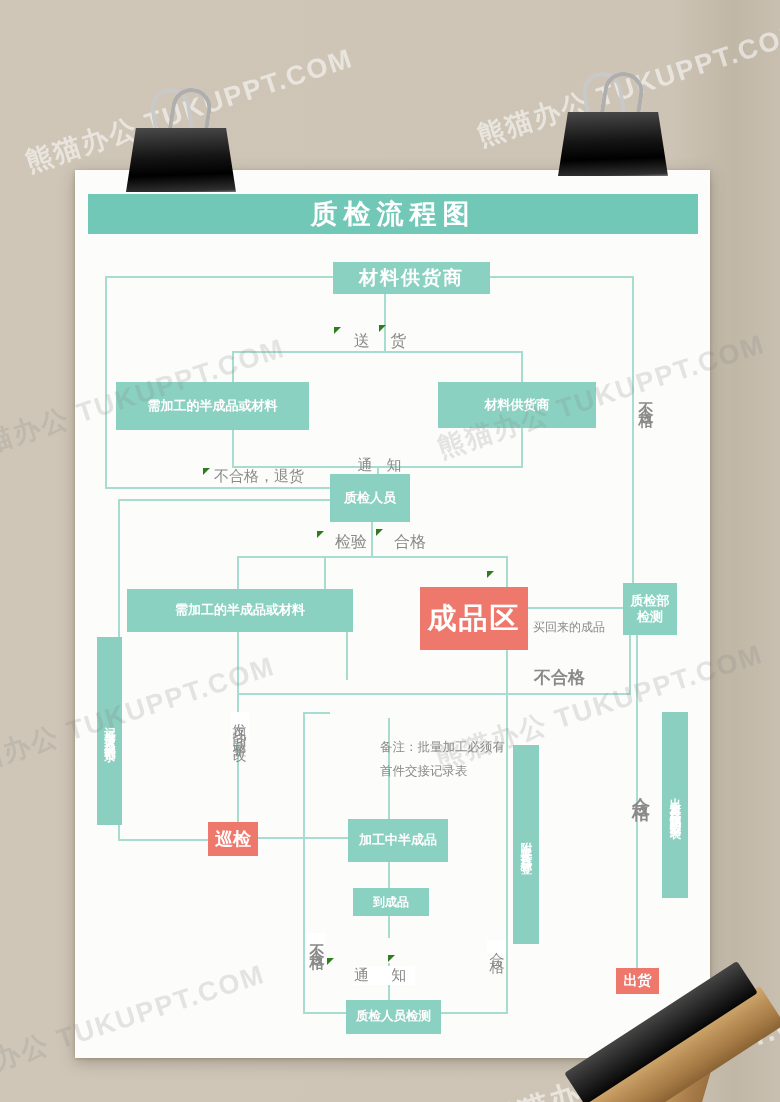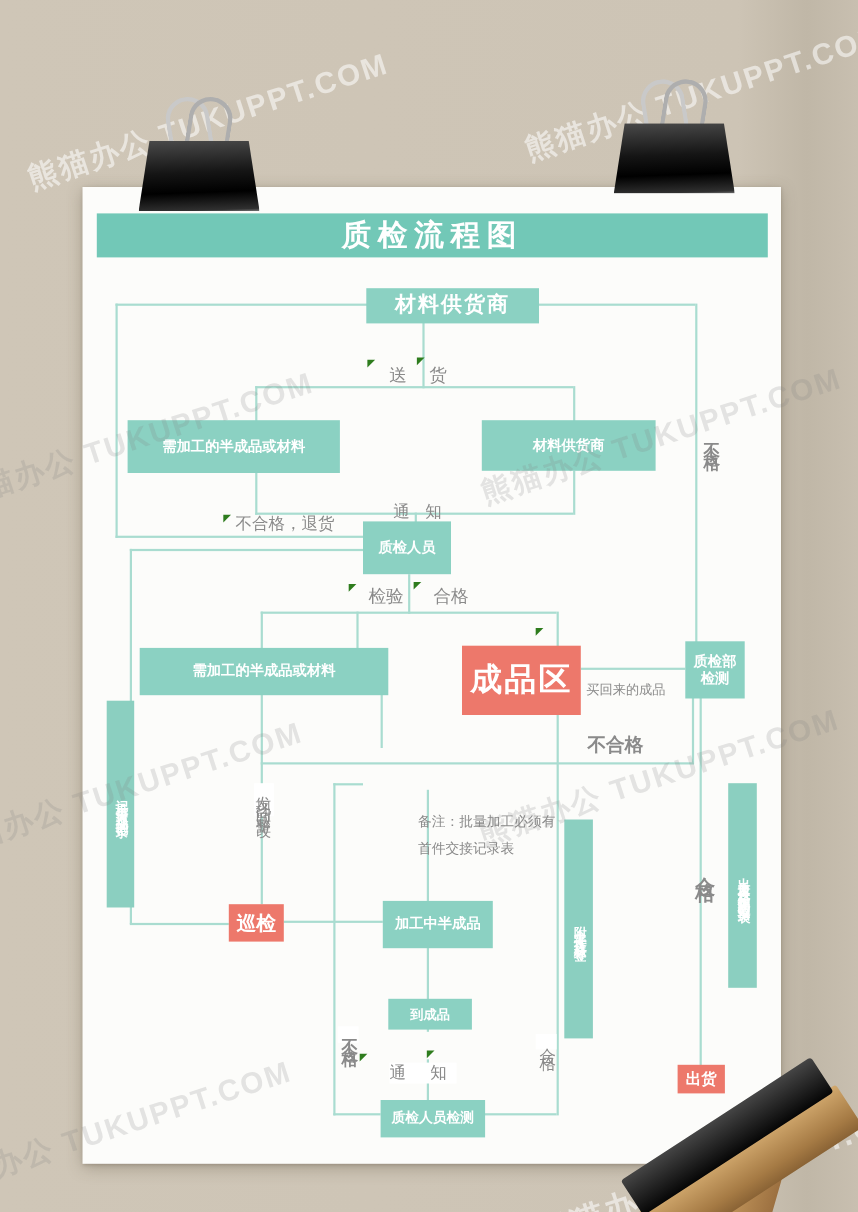--- a/index.html
+++ b/index.html
@@ -125,21 +125,21 @@
     </div>
   <div class="nd t wrap" style="left:623px;top:583px;width:54px;height:52px;font-size:13px">
       <span>质检部检测</span>
     </div>
   <div class="nd t" style="left:348px;top:819px;width:100px;height:43px;font-size:13px">
       <span>加工中半成品</span>
     </div>
   <div class="nd r" style="left:208px;top:822px;width:50px;height:34px;font-size:18px">
       <span>巡检</span>
     </div>
-  <div class="nd t" style="left:353px;top:908px;width:76px;height:28px;font-size:12px">
+  <div class="nd t" style="left:353px;top:888px;width:76px;height:28px;font-size:12px">
       <span>到成品</span>
     </div>
   <div class="nd t" style="left:346px;top:1000px;width:95px;height:34px;font-size:12.5px">
       <span>质检人员检测</span>
     </div>
   <div class="nd r" style="left:616px;top:968px;width:43px;height:26px;font-size:14px">
       <span>出货</span>
     </div>
 
   <div class="bar" style="left:97px;top:637px;width:25px;height:188px">

